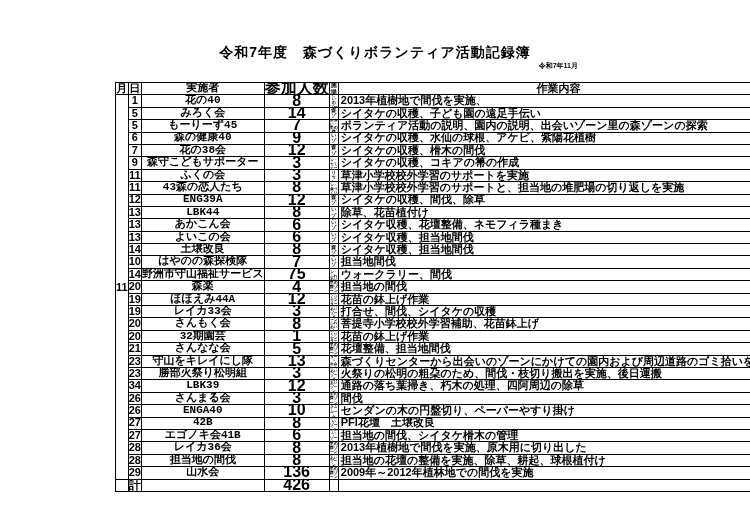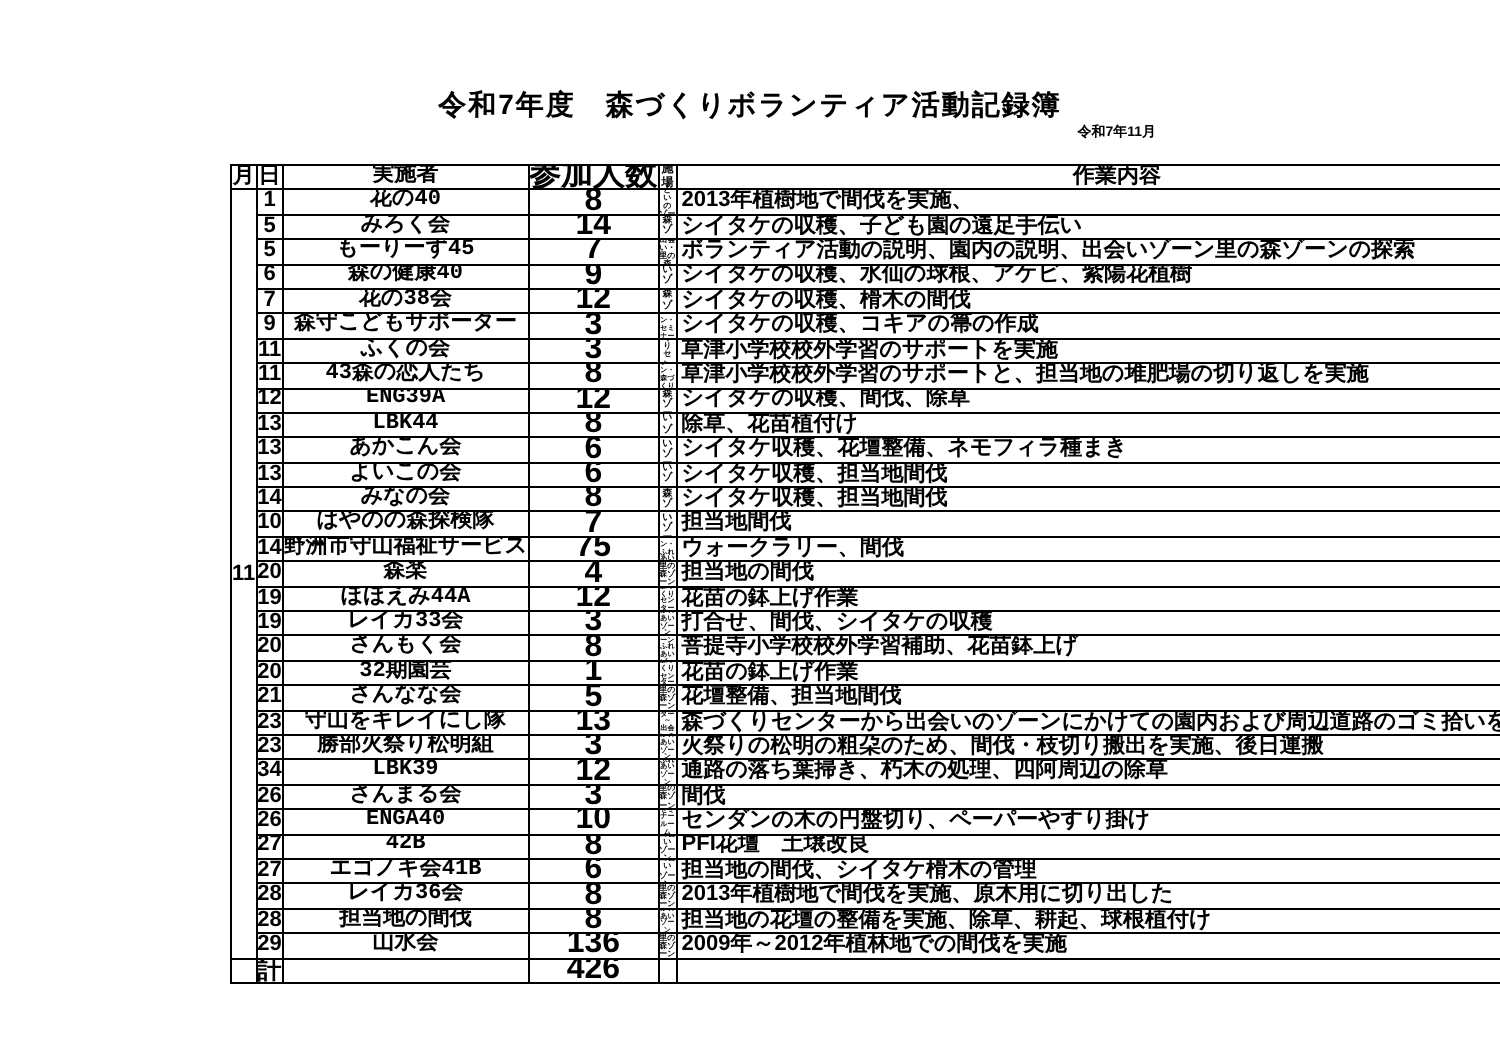--- a/index.html
+++ b/index.html
@@ -283,21 +283,21 @@
           </td>
           <td class="c-work">
             <div class="cw fit">シイタケ収穫、担当地間伐</div>
           </td>
         </tr>
         <tr>
           <td class="c-day">
             <div class="cw fit">14</div>
           </td>
           <td class="c-who">
-            <div class="cw fit">みなの会</div>
+            <div class="cw fit">土壌改良</div>
           </td>
           <td class="c-num">
             <div class="cw fit">8</div>
           </td>
           <td class="c-loc">
             <div class="cw fit" style="font-size: 5px;">里の森ゾーン</div>
           </td>
           <td class="c-work">
             <div class="cw fit">シイタケ収穫、担当地間伐</div>
           </td>

